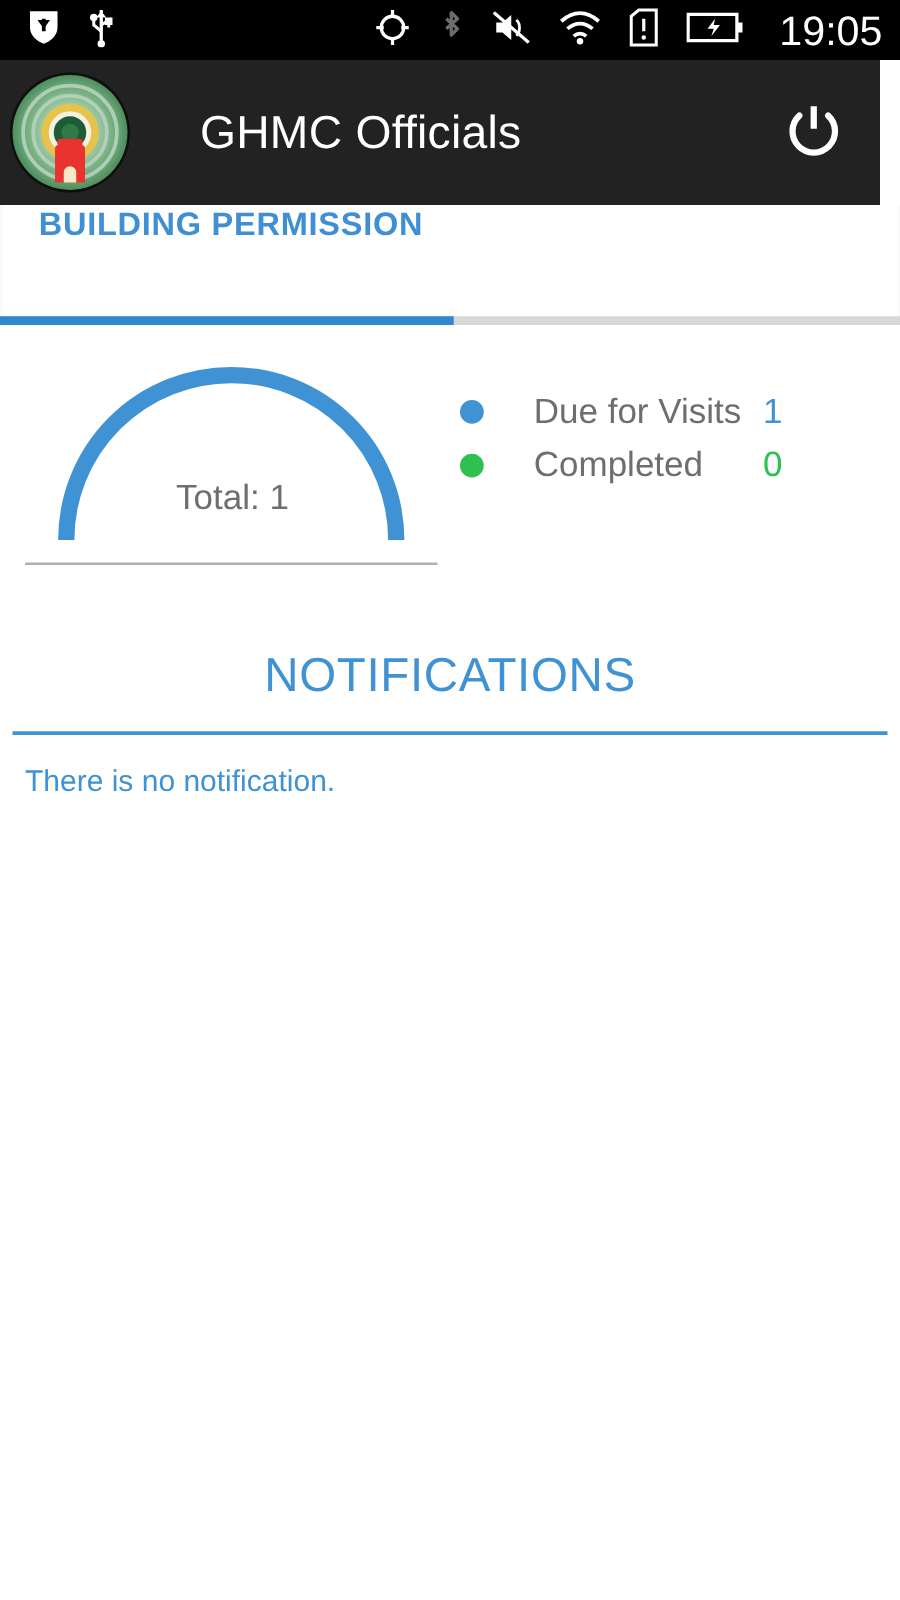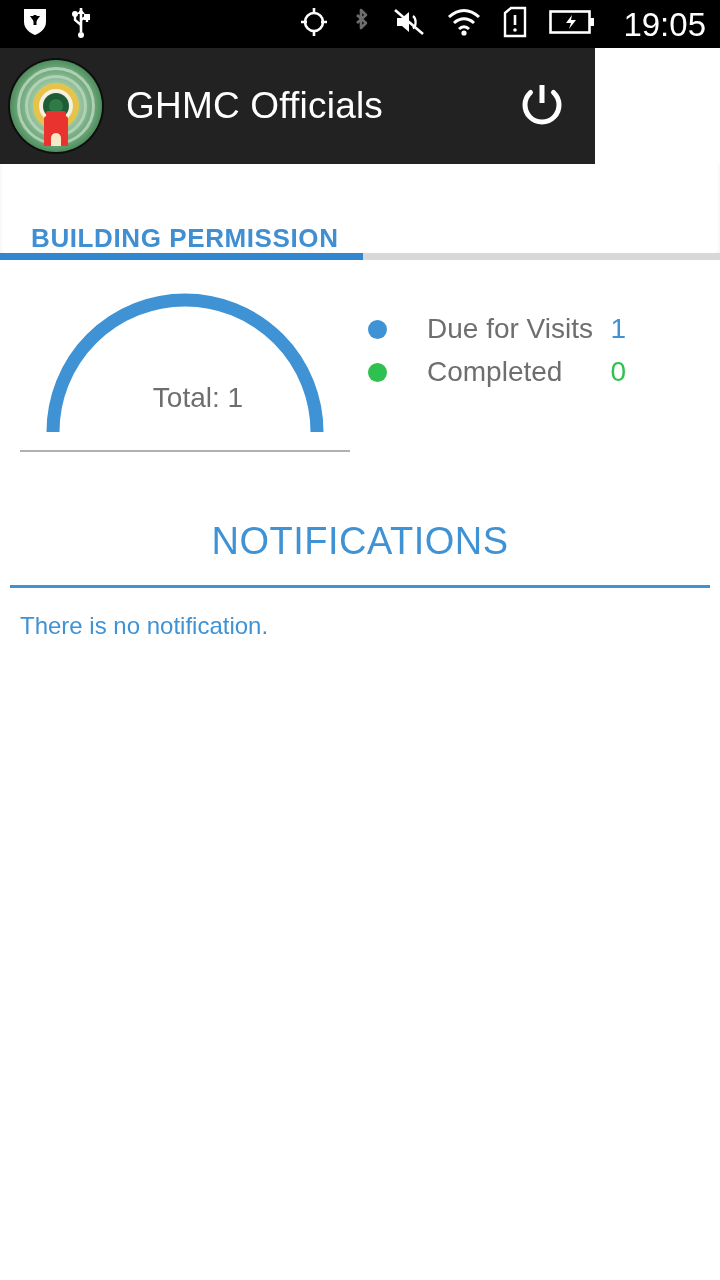--- a/index.html
+++ b/index.html
@@ -21,23 +21,23 @@
   .sb-right{ display:flex; align-items:center; gap:22px; margin-left:auto; margin-right:14px; }
   .sb-ico{ display:block; }
   .sb-clock{
     color:#ffffff; font-size:33px; font-weight:400;
     letter-spacing:0px; line-height:1; margin-left:6px;
   }
 
   
   .appbar{
     position:relative;
-    width:595px; height:116px;
+    width:704px; height:116px;
     background:#222222;
-    display:flex; align-items:center;
+    display:flex; align-items:center;gap:34px;
   }
   .logo{
     width:96px; height:96px; margin-left:8px;
     border-radius:50%;
     position:relative; overflow:hidden;
     background:#0d0f0c;
     flex:0 0 auto;
   }
   .logo .ring{ position:absolute; border-radius:50%; }
   .r1{ inset:2px;  background:radial-gradient(circle at 50% 50%, #cfe6d2 0%, #9dc8a4 35%, #63a070 62%, #2f6b40 85%, #17331f 100%); }
@@ -72,21 +72,21 @@
   }
 
   
   .tabstrip{
     position:relative; width:720px; height:96px; background:#ffffff;
     box-shadow:0 -5px 7px -4px rgba(0,0,0,.28) inset;
   }
   .tab{
     position:absolute; left:0; top:0;
     width:363px; height:90px;
-    display:flex; align-items:flex-end;
+    display:flex; align-items:flex-start;
   }
   .tab-label{
     color:#3f8fd2; font-size:26px; font-weight:700;
     letter-spacing:.6px; margin-left:31px; white-space:nowrap;
   }
   .tab-track{
     position:absolute; left:0; bottom:0; width:720px; height:7px; background:#d8d8d8;
   }
   .tab-indicator{
     position:absolute; left:0; bottom:0; width:363px; height:7px; background:#3087cf;
@@ -94,21 +94,21 @@
 
   
   .chart-block{
     position:relative; width:720px; height:250px; background:#ffffff;
   }
   .gauge{
     position:absolute; left:0; top:20px; width:372px; height:176px;
   }
   .gauge svg{ display:block; }
   .gauge-total{
-    position:absolute; left:12px; top:122px; width:372px;
+    position:absolute; left:0; top:122px; width:372px;
     text-align:center; color:#6e6e6e; font-size:28px; font-weight:400;
   }
   .gauge-baseline{
     position:absolute; left:20px; top:190px; width:330px; height:2px; background:#b0b0b0;
   }
 
   .legend{
     position:absolute; left:368px; top:48px; width:330px;
   }
   .legend-row{

